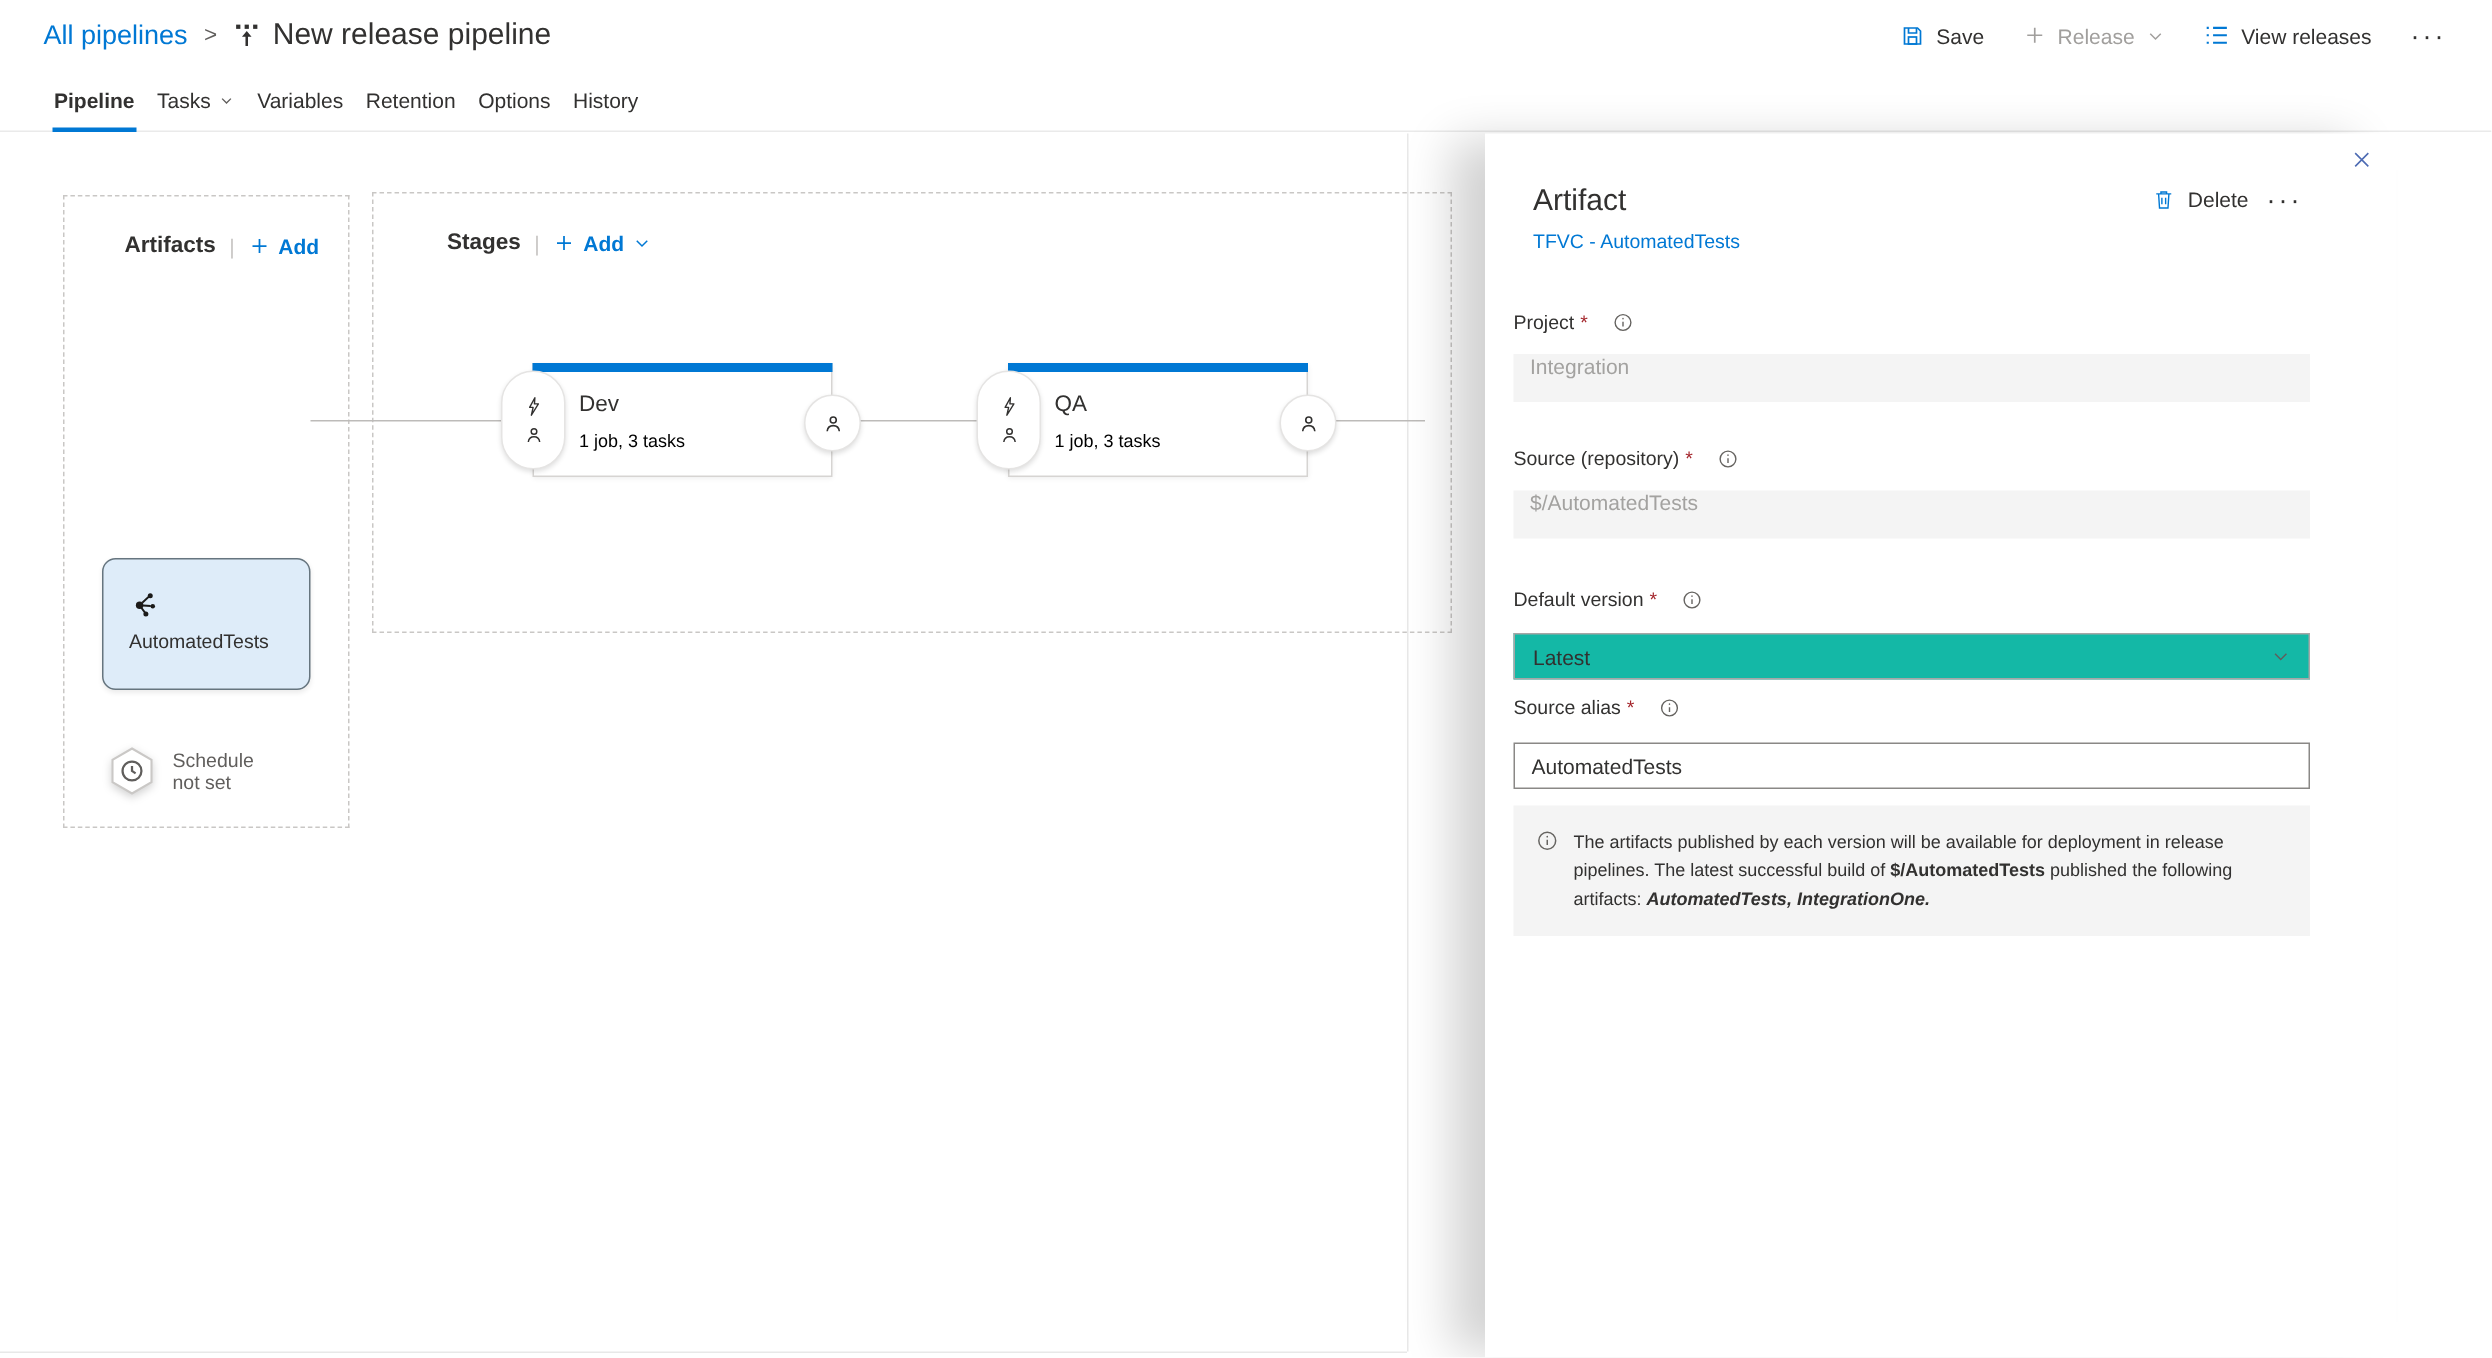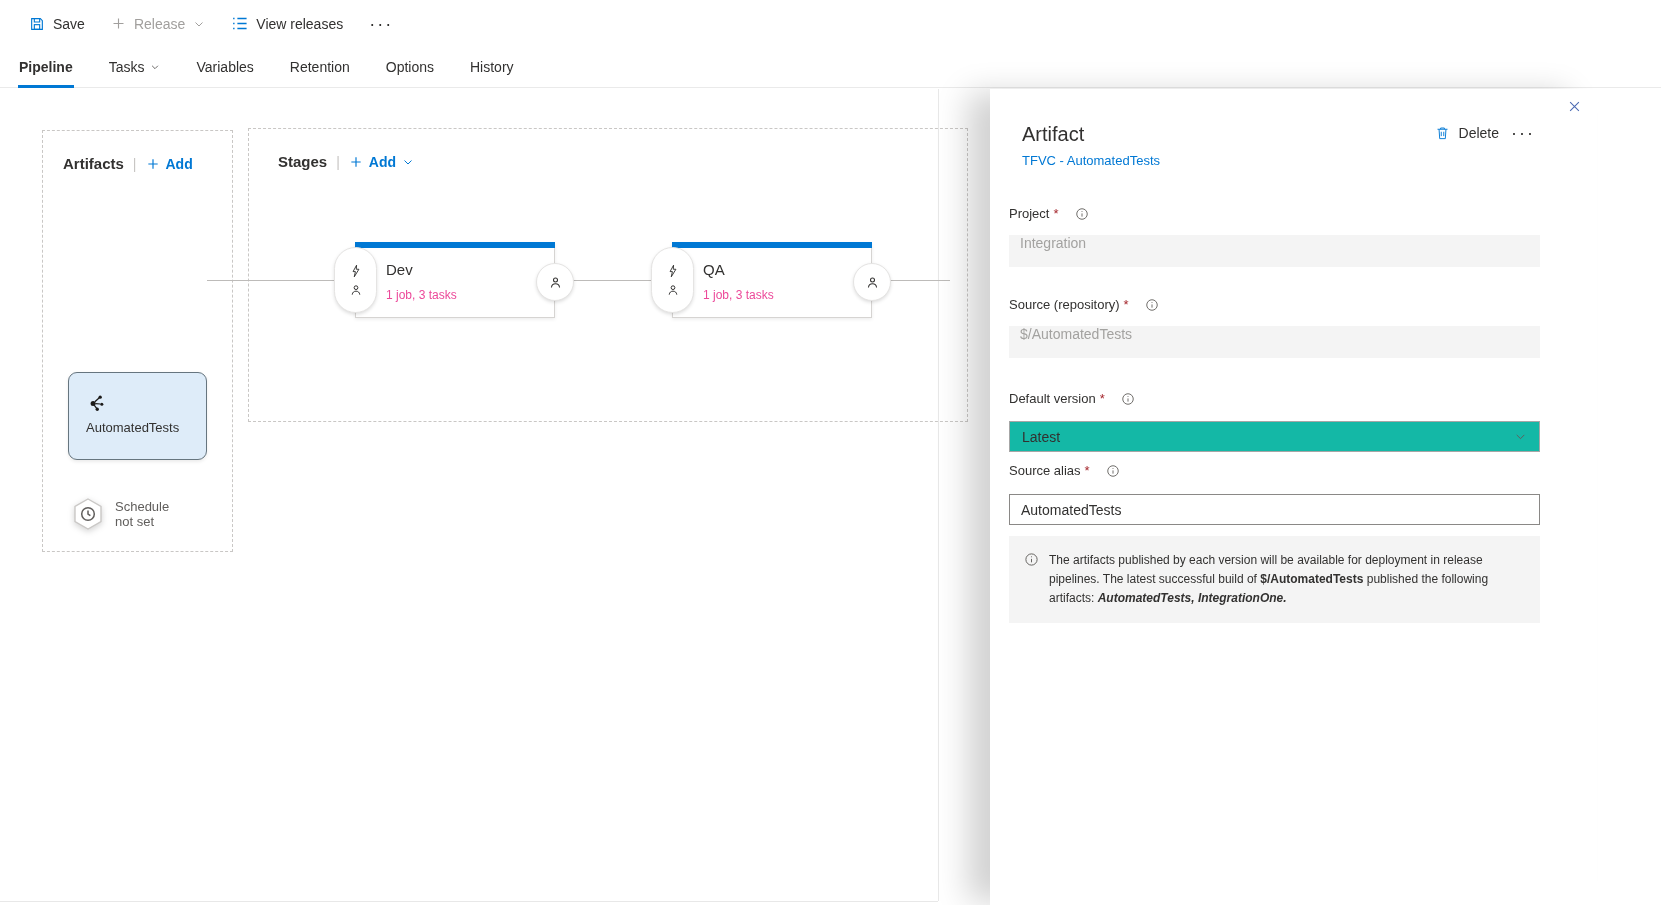--- a/index.html
+++ b/index.html
@@ -19,37 +19,37 @@
   .page-title { font-size:20px; color:#323130; }
 
   .header-actions { display:flex; align-items:center; gap:26px; font-size:14px; }
   .action-btn { display:flex; align-items:center; gap:8px; cursor:pointer; color:#323130; }
   .action-btn .ic { color:#0078d4; }
   .action-btn.disabled { color:#a19f9d; cursor:default; }
   .action-btn.disabled .ic { color:#a19f9d; }
   .more-dots { font-size:18px; letter-spacing:2px; color:#323130; cursor:pointer; line-height:10px; }
 
   
-  .tab-bar { display:flex; gap:34px; padding-left:18px; height:41px; border-bottom:1px solid #eaeaea; }
+  .tab-bar { display:flex; gap:13px; padding-left:35px; height:41px; border-bottom:1px solid #eaeaea; }
   .tab { position:relative; display:flex; align-items:center; gap:6px; font-size:14px;
          color:#323130; cursor:pointer; padding:0 1px; }
   .tab.active { font-weight:700; }
   .tab.active::after { content:""; position:absolute; left:0; right:0; bottom:-1px; height:3px; background:#0078d4; }
   .tab .chev { color:#605e5c; }
 
   
   .main { position:absolute; top:89px; left:0; right:0; bottom:0; }
   .canvas-edge-v { position:absolute; left:938px; top:0; width:1px; height:812px; background:#e8e8e8; }
   .canvas-edge-h { position:absolute; left:0; top:812px; width:938px; height:1px; background:#e8e8e8; }
 
   .panel-dashed { position:absolute; border:1px dashed #c9c7c5; background:transparent; }
   #artifacts-panel { left:42px; top:41px; width:191px; height:422px; }
   #stages-panel    { left:248px; top:39px; width:720px; height:294px; }
 
-  .panel-title-row { position:absolute; display:flex; align-items:center; gap:9px; }
+  .panel-title-row { position:absolute; display:flex; align-items:center; gap:9px;margin-left:20px; }
   #artifacts-panel .panel-title-row { top:24px; left:20px; }
   #stages-panel .panel-title-row { top:24px; left:29px;text-align:center; }
   .panel-title { font-size:15px; font-weight:700; color:#323130; }
   .panel-sep { color:#c8c6c4; font-size:14px; }
   .add-btn { display:flex; align-items:center; gap:6px; color:#0078d4; font-size:14px; font-weight:700; cursor:pointer; }
 
   
   .artifact-card { position:absolute; width:139px; height:87px; background:#fff;
                    border:1px solid #d8d7d6; border-radius:9px; cursor:pointer;
                    box-shadow:0 1.6px 3.6px rgba(0,0,0,.08); padding:20px 0 0 17px; }
@@ -67,21 +67,21 @@
   .schedule-text { font-size:13px; color:#605e5c; line-height:15px; }
 
   
   .stage-card { position:absolute; top:153px; width:200px; height:76px; background:#fff;
                 border:1px solid #d6d4d2; box-shadow:0 1.6px 3.6px rgba(0,0,0,.08);
                 padding:18px 0 0 30px; cursor:pointer; }
   #stage-dev { left:355px; }
   #stage-qa  { left:672px; }
   .stage-topbar { position:absolute; left:-1px; top:-1px; right:-1px; height:6px; background:#0078d4; }
   .stage-name { font-size:15px; color:#323130; margin-bottom:7px; }
-  .stage-link { font-size:12px; color:#ec4899; cursor:pointer; }
+  .stage-link { font-size:12px; color:#000000; cursor:pointer; }
   .stage-pre-pill { position:absolute; left:-22px; top:4px; width:43px; height:66px; border-radius:22px;
                     background:#fff; border:1px solid #e5e4e3; box-shadow:0 1.6px 3.6px rgba(0,0,0,.13);
                     display:flex; flex-direction:column; align-items:center; justify-content:center; gap:5px;
                     color:#323130; cursor:pointer; }
   .stage-post-circle { position:absolute; right:-20px; top:20px; width:38px; height:38px; border-radius:50%;
                        background:#fff; border:1px solid #e5e4e3; box-shadow:0 1.6px 3.6px rgba(0,0,0,.13);
                        display:flex; align-items:center; justify-content:center; color:#323130; cursor:pointer; }
 
   .connector { position:absolute; top:191px; height:1px; background:#bdbbb9; }
   #connector-1 { left:207px; width:130px; }
@@ -118,20 +118,35 @@
                display:flex; gap:10px; }
   .info-note .ic { color:#666461; flex:none; margin-top:1px; }
   .info-note-text { font-size:12px; line-height:1.58; color:#323130; }
   .info-note-text b { font-weight:700; }
   .info-note-text .bi { font-weight:700; font-style:italic; }
 </style>
 </head>
 <body>
 
 <header class="top-header">
+  <div class="breadcrumb-area">
+    <span class="breadcrumb-link">All pipelines</span>
+    <span class="breadcrumb-sep">&gt;</span>
+    <span class="page-title-wrap">
+      <span class="rocket-glyph">
+        <svg width="17" height="17" viewBox="0 0 24 24" fill="currentColor">
+            <rect x="2" y="2" width="4" height="4"></rect>
+            <rect x="10" y="2" width="4" height="4"></rect>
+            <rect x="18" y="2" width="4" height="4"></rect>
+            <path d="M7.5 13.5 12 8l4.5 5.5h-3.3V22h-2.4v-8.5z"></path>
+          </svg>
+      </span>
+      <span class="page-title">New release pipeline</span>
+    </span>
+  </div>
 
   <div class="header-actions">
     <span class="action-btn">
       <span class="ic">
         <svg width="16" height="16" viewBox="0 0 24 24" fill="none" stroke="currentColor" stroke-width="1.7">
             <path d="M4 4h13l3 3v13H4z"></path>
             <path d="M8 4v5h8V4"></path>
             <rect x="8" y="13" width="8" height="7"></rect>
           </svg>
       </span>

